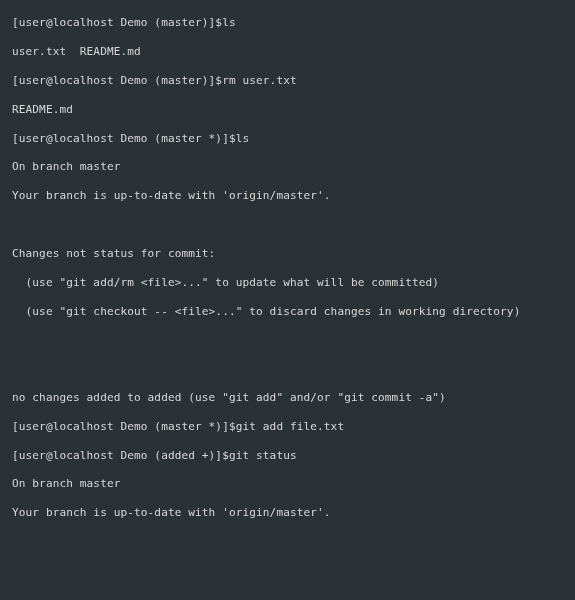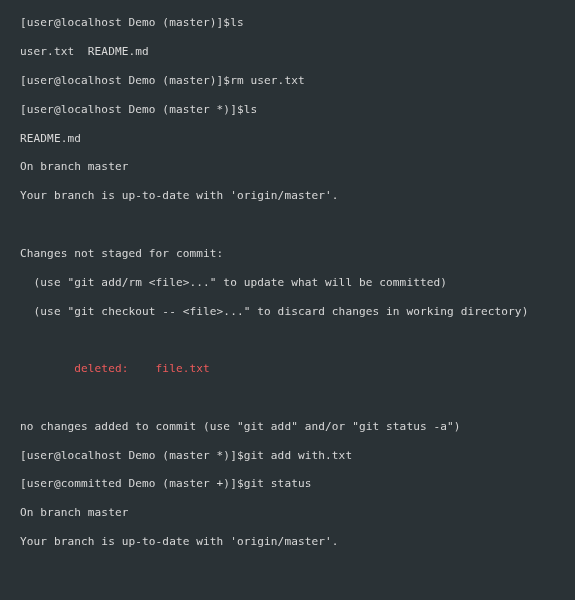--- a/index.html
+++ b/index.html
@@ -11,51 +11,50 @@
     overflow: hidden;
   }
   .terminal {
     width: 575px;
     height: 600px;
     background: #2a3236;
     color: #d8d8d8;
     font-family: "DejaVu Sans Mono", "Menlo", "Consolas", monospace;
     font-size: 11.1px;
     line-height: 14.4px;
-    padding: 2px 6px 6px 20px;
+    padding: 2px 6px 6px 12px;
     box-sizing: border-box;
     white-space: pre;
     letter-spacing: 0.1px;
   }
   .line { white-space: pre; }
   .prompt { color: #d8d8d8; }
   .cmd   { color: #d8d8d8; }
   .red   { color: #ef5b5b; }
 </style>
 </head>
 <body>
 
 <div class="terminal">
 <div class="line"><span class="prompt">[user@localhost Demo (master)]$</span><span class="cmd">ls</span></div>
 <div class="line">user.txt  README.md</div>
 <div class="line"><span class="prompt">[user@localhost Demo (master)]$</span><span class="cmd">rm user.txt</span></div>
+<div class="line">README.md</div>
 <div class="line"><span class="prompt">[user@localhost Demo (master *)]$</span><span class="cmd">ls</span></div>
-<div class="line">README.md</div>
 <div class="line">On branch master</div>
 <div class="line">Your branch is up-to-date with 'origin/master'.</div>
 <div class="line"> </div>
-<div class="line">Changes not staged for commit:</div>
+<div class="line">Changes not status for commit:</div>
 <div class="line">  (use "git add/rm &lt;file&gt;..." to update what will be committed)</div>
 <div class="line">  (use "git checkout -- &lt;file&gt;..." to discard changes in working directory)</div>
 <div class="line"> </div>
-<div class="line red">        deleted:    file.txt</div>
 <div class="line"> </div>
-<div class="line">no changes added to commit (use "git add" and/or "git status -a")</div>
-<div class="line"><span class="prompt">[user@localhost Demo (master *)]$</span><span class="cmd">git add with.txt</span></div>
-<div class="line"><span class="prompt">[user@committed Demo (master +)]$</span><span class="cmd">git status</span></div>
+<div class="line">no changes added to added (use "git add" and/or "git commit -a")</div>
+<div class="line"><span class="prompt">[user@localhost Demo (master *)]$</span><span class="cmd">git add file.txt</span></div>
+<div class="line"><span class="prompt">[user@localhost Demo (added +)]$</span><span class="cmd">git status</span></div>
 <div class="line">On branch master</div>
 <div class="line">Your branch is up-to-date with 'origin/master'.</div>
 <div class="line"> </div>
 
 
 
 
 
 
 

